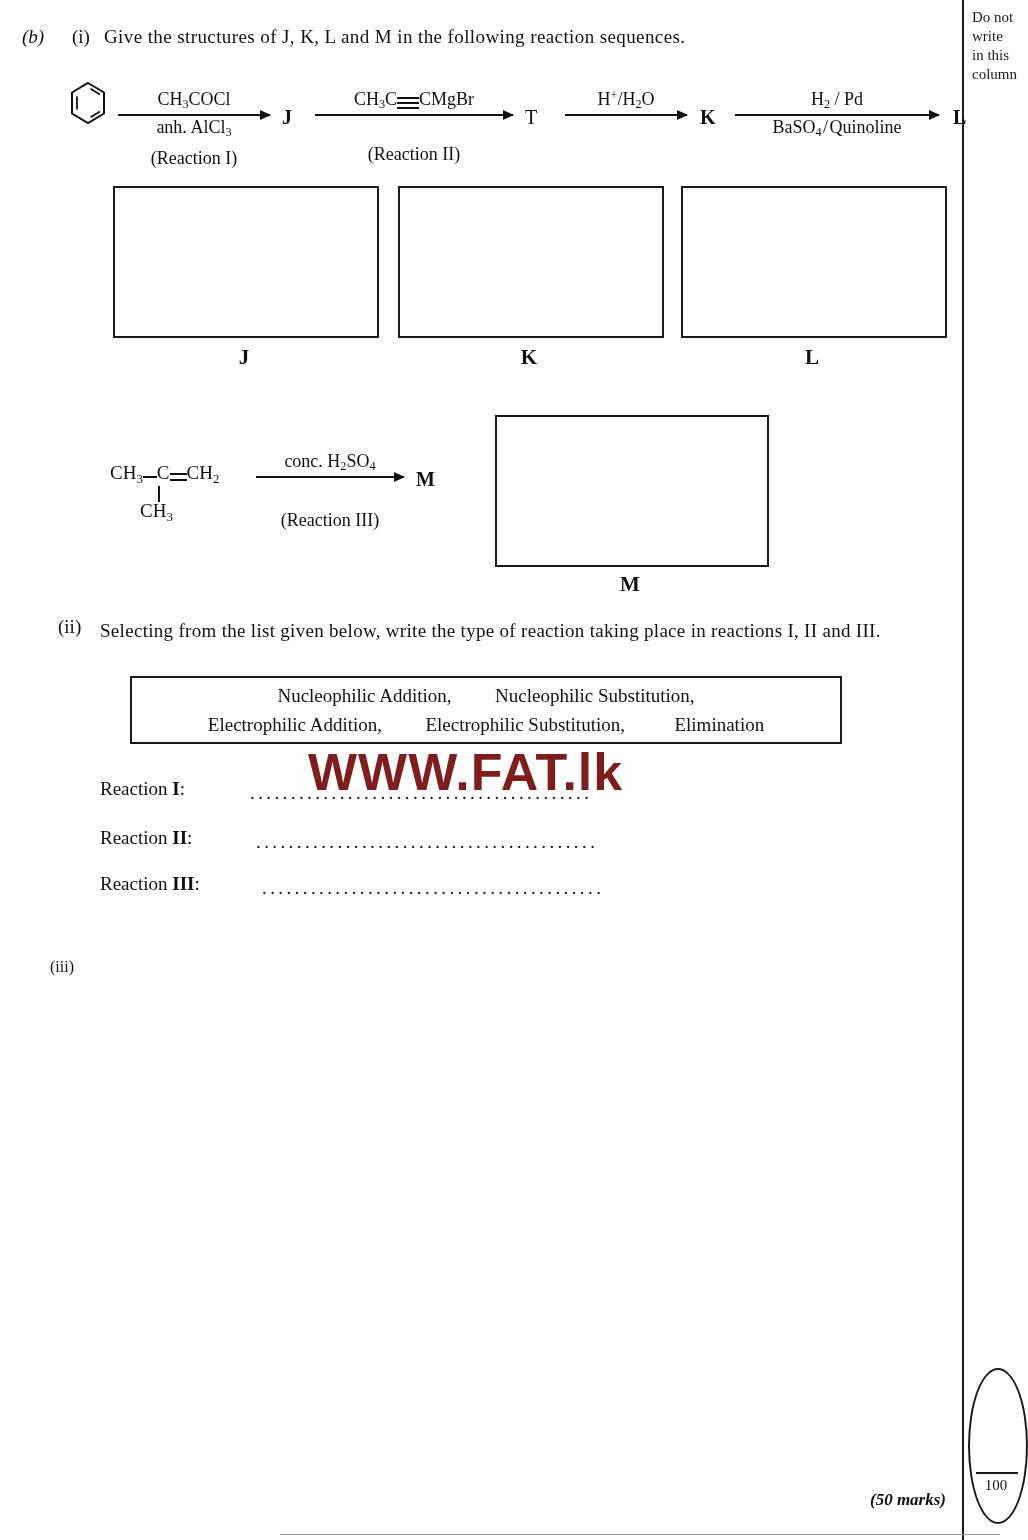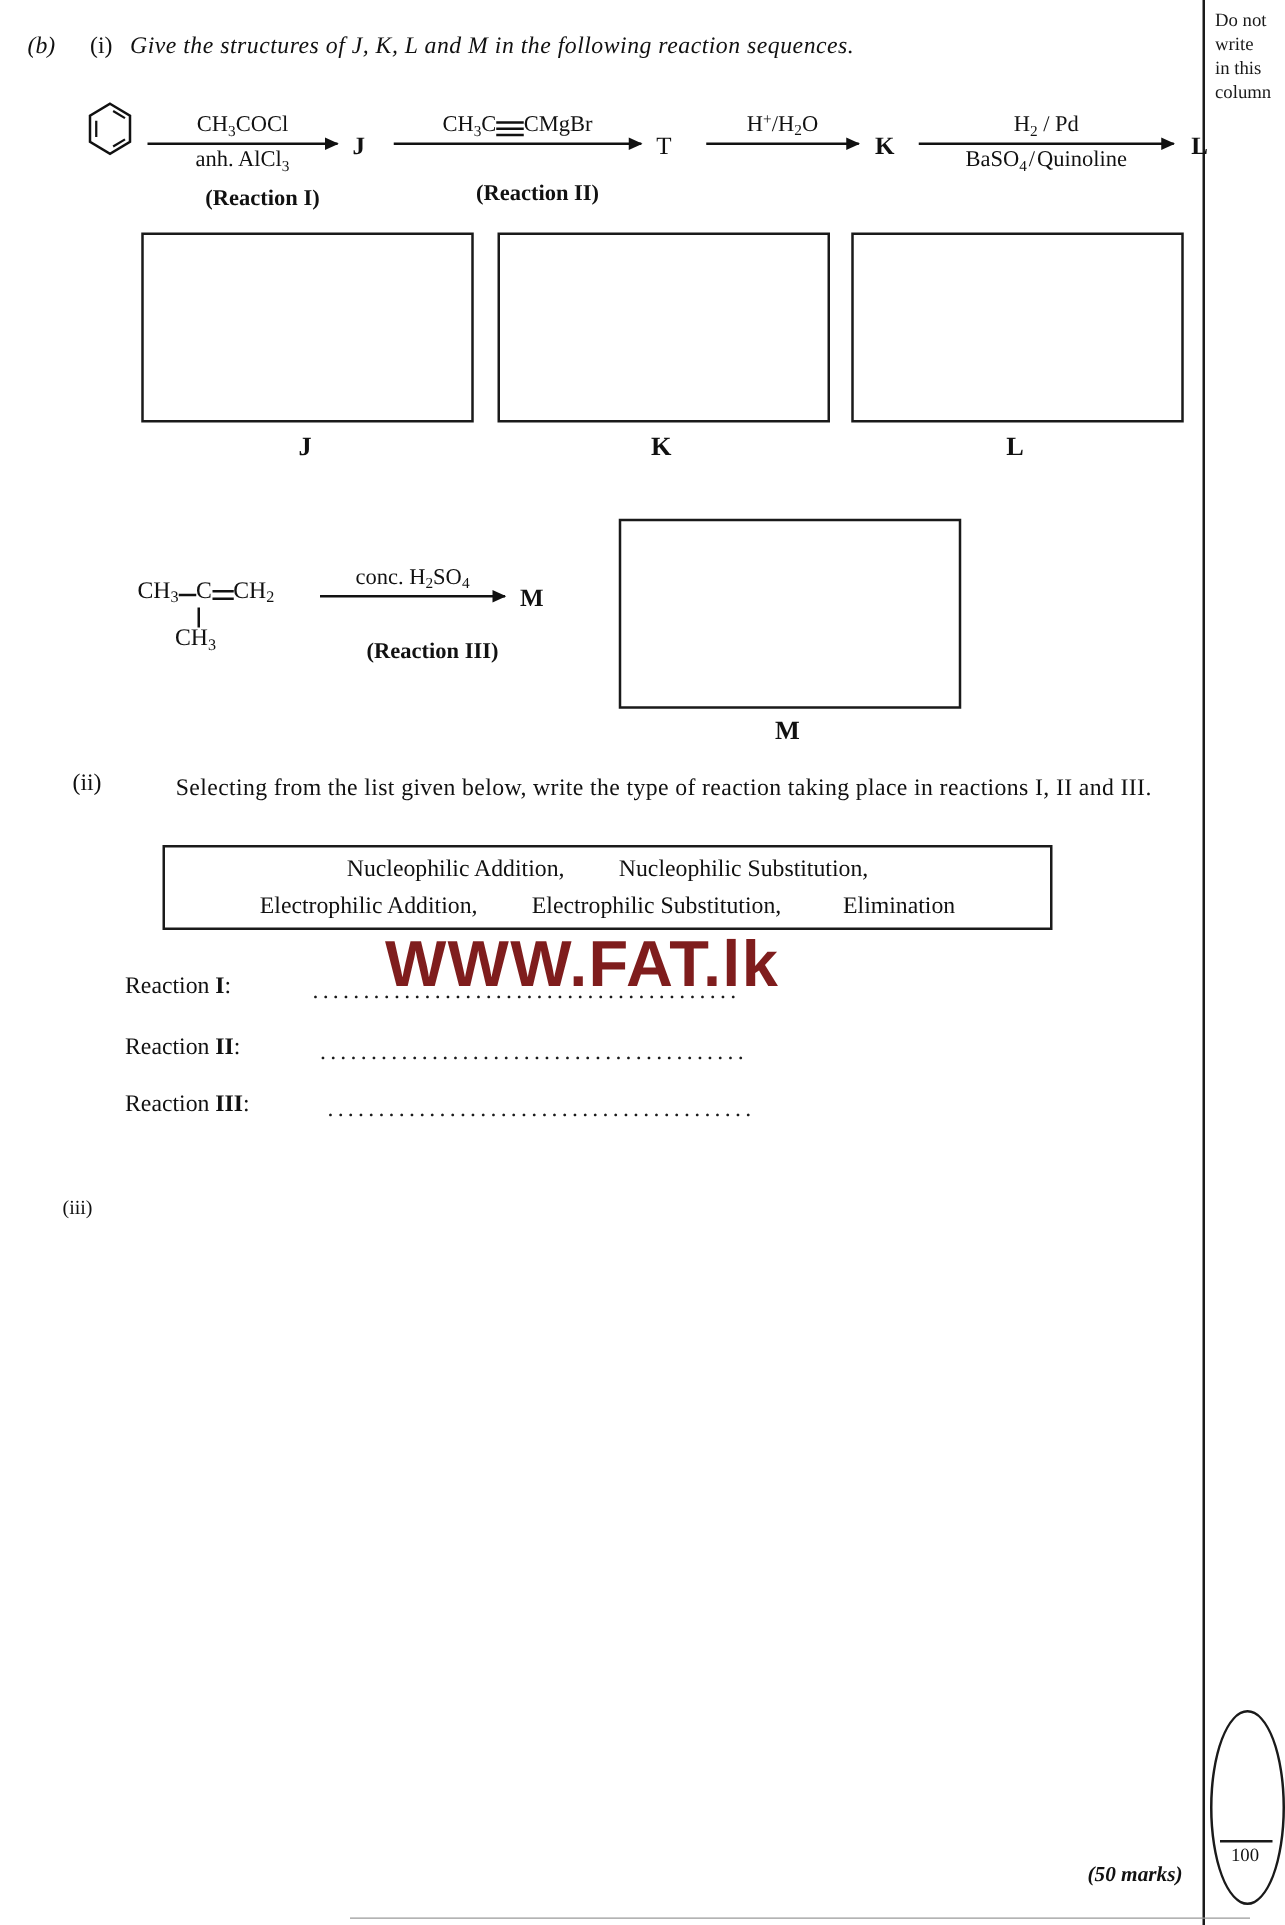--- a/index.html
+++ b/index.html
@@ -57,21 +57,20 @@
     top: 26px;
     font-size: 19px;
   }
   .q-text-i {
     position: absolute;
     left: 104px;
     top: 26px;
     width: 850px;
     font-size: 19px;
     letter-spacing: 0.4px;
-    font-style: italic;
   }
   .bold { font-weight: bold; }
 
   
   .scheme1 {
     position: absolute;
     left: 60px;
     top: 68px;
     width: 900px;
     height: 100px;
@@ -103,25 +102,24 @@
     top: 100%;
     left: 0;
     width: 100%;
     text-align: center;
     white-space: nowrap;
     padding-top: 3px;
     font-size: 18px;
   }
   .rxn-sub {
     position: absolute;
-    left: 16px;
+    left: 0;
     width: 100%;
     white-space: nowrap;
     font-size: 18px;
-    font-weight: bold;
   }
   .arrow {
     position: absolute;
     height: 2px;
     background: #111;
     top: 0;
   }
   .arrow::after {
     content: "";
     position: absolute;
@@ -213,21 +211,20 @@
     font-size: 19px;
   }
   .q-text-ii {
     position: absolute;
     left: 100px;
     top: 616px;
     width: 862px;
     font-size: 19px;
     line-height: 30px;
     letter-spacing: 0.3px;
-    text-align: center;
   }
 
   .listbox {
     position: absolute;
     left: 130px;
     top: 676px;
     width: 708px;
     height: 64px;
     border: 2px solid #1a1a1a;
     background: #fff;

